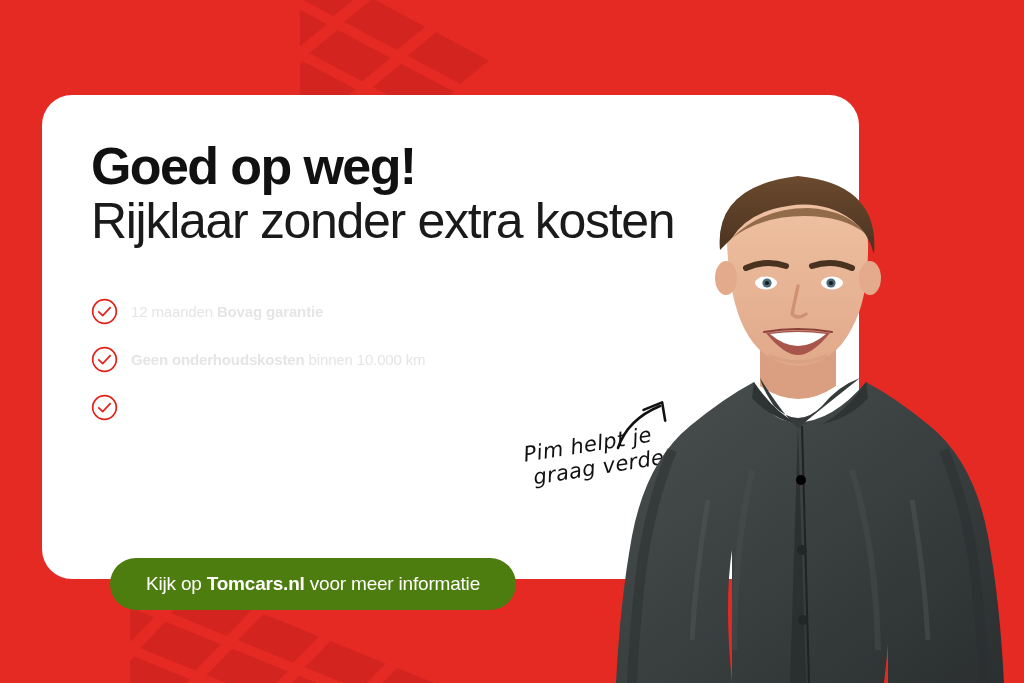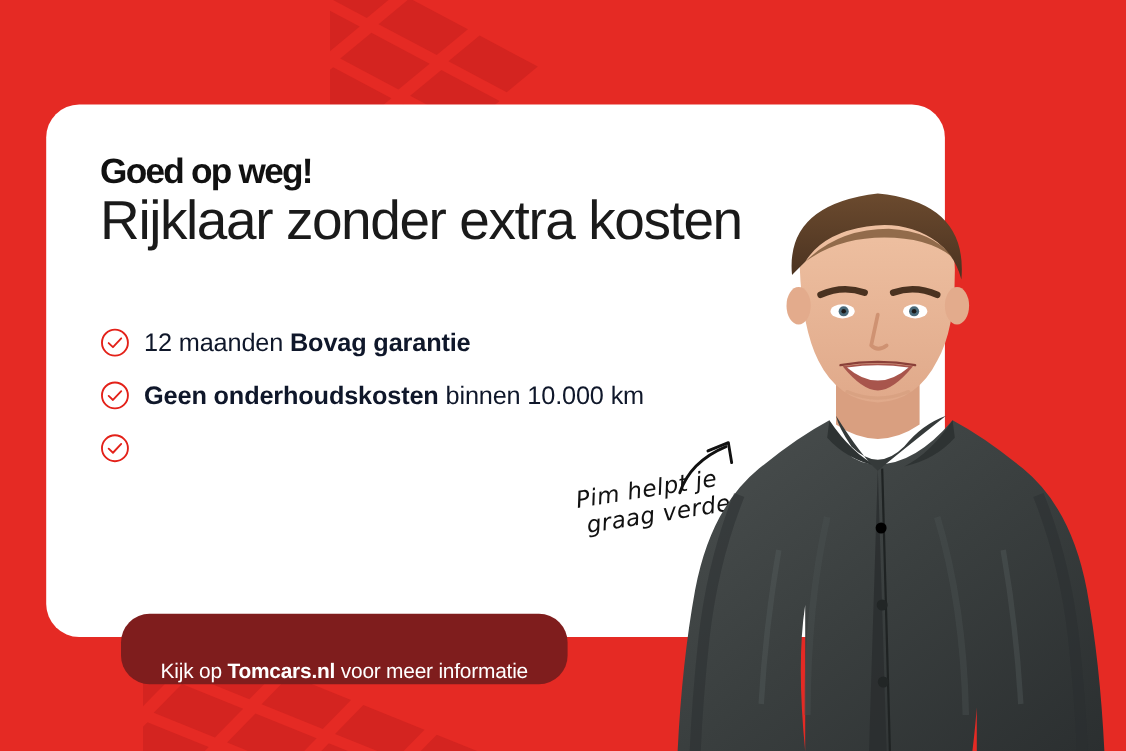--- a/index.html
+++ b/index.html
@@ -41,21 +41,21 @@
   }
 
   
   .headline {
     position: absolute;
     left: 91px;
     top: 139px;
     width: 700px;
   }
   .headline-strong {
-    font-size: 32px;
+    font-size: 52px;
     font-weight: 700;
     letter-spacing: -1.6px;
     color: #111111;
     line-height: 1.04;
     white-space: nowrap;
   }
   .headline-light {
     font-size: 50px;
     font-weight: 400;
     letter-spacing: -1.3px;
@@ -77,22 +77,22 @@
     height: 48px;
   }
   .check-icon {
     flex: 0 0 auto;
     width: 27px;
     height: 27px;
     margin-right: 13px;
   }
   .check-icon svg { display: block; }
   .bullet-text {
-    font-size: 23px;
-    color: #0f172a;
+    font-size: 15px;
+    color: #e5e5e5;
     letter-spacing: -0.15px;
     white-space: nowrap;
   }
   .bullet-text b { font-weight: 700; }
 
   
   .note {
     position: absolute;
     left: 522px;
     top: 396px;
@@ -131,25 +131,25 @@
     height: 533px;
     overflow: hidden;
   }
   .person svg { display: block; }
 
   
   .cta-pill {
     position: absolute;
     left: 110px;
     top: 558px;
-    height: 64px;
+    height: 52px;
     padding: 0 36px;
     display: flex;
-    align-items: flex-end;
-    background: #7f1d1d;
+    align-items: center;
+    background: #4d7c0f;
     border-radius: 26px;
     box-sizing: border-box;
   }
   .cta-text {
     font-size: 19px;
     color: #ffffff;
     letter-spacing: -0.2px;
     white-space: nowrap;
   }
   .cta-text b { font-weight: 700; }

